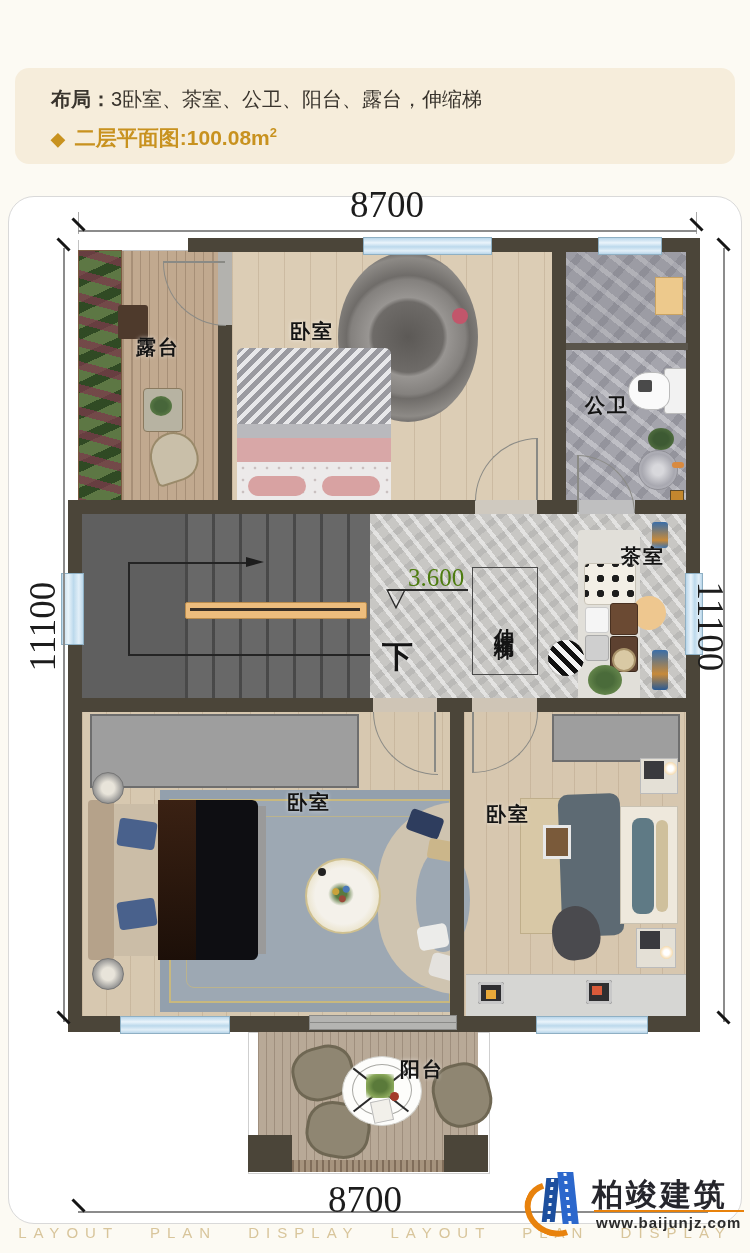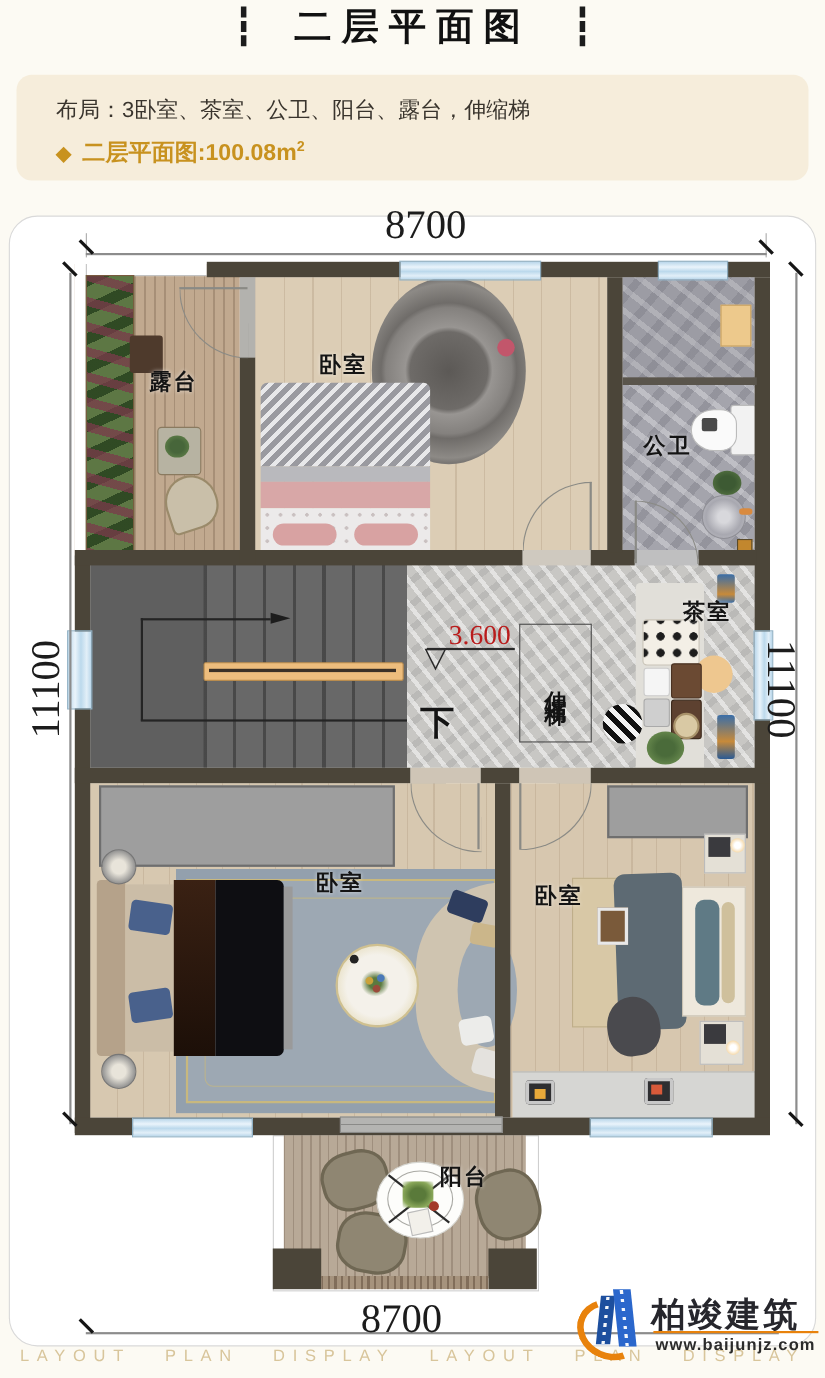--- a/index.html
+++ b/index.html
@@ -22,29 +22,24 @@
   .ext{position:absolute;background:#aaa;z-index:47;}
   .furn{position:absolute;z-index:12;}
   .vtext{writing-mode:vertical-rl;letter-spacing:6px;}
   .walk{position:absolute;background:#242424;z-index:16;}
 </style>
 </head>
 <body>
 
 <div id="stage">
 
-  <div class="abs" style="left:0;top:12;width:750px;height:48px;display:flex;align-items:center;justify-content:center;gap:44px;">
-    <span style="height:36px;border-left:5px dashed #1c1c1c;"></span>
-    <span class="abs" style="position:static;font-size:34px;font-weight:800;color:#111;letter-spacing:9px;">二层平面图</span>
-    <span style="height:36px;border-left:5px dashed #1c1c1c;"></span>
-  </div>
 
   <div class="abs" style="left:15px;top:68px;width:720px;height:96px;background:#f6eddb;border-radius:14px;">
     <div class="abs" style="left:36px;top:18px;font-size:20px;color:#39342d;">
-      <span style="font-weight:400;margin-top:42px;">布局：</span><span>3卧室、茶室、公卫、阳台、露台，伸缩梯</span>
+      <span style="font-weight:700;margin-top:42px;">布局：</span><span>3卧室、茶室、公卫、阳台、露台，伸缩梯</span>
     </div>
     <div class="abs" style="left:36px;top:56px;font-size:21px;font-weight:800;color:#c8921f;">
       <span style="font-size:18px;margin-right:10px;">◆</span><span>二层平面图:100.08m</span><sup style="font-size:13px;">2</sup>
     </div>
   </div>
 
   <div class="abs" style="left:8px;top:196px;width:732px;height:1026px;background:#fff;border:1px solid #d9d9d9;border-radius:26px;"></div>
 
   <div class="dimtxt" style="left:287px;top:183px;width:200px;text-align:center;">8700</div>
   <div class="dimline" style="left:78px;top:230px;width:619px;height:1.5px;"></div>
@@ -174,21 +169,21 @@
 
   <div class="furn" style="left:185px;top:602px;width:180px;height:15px;background:#edbd7d;border:1px solid #b98c4e;border-radius:2px;z-index:15;"></div>
   <div class="furn" style="left:190px;top:608px;width:170px;height:3px;background:#3a3026;z-index:16;"></div>
   <div class="walk" style="left:128px;top:562px;width:118px;height:1.5px;"></div>
   <div class="walk" style="left:128px;top:562px;width:1.5px;height:93px;"></div>
   <div class="walk" style="left:128px;top:654px;width:242px;height:1.5px;"></div>
   <div class="abs" style="left:246px;top:557px;width:0;height:0;border-left:18px solid #1d1d1d;border-top:5.5px solid transparent;border-bottom:5.5px solid transparent;z-index:16;"></div>
 
   <div class="furn" style="left:388px;top:589px;width:80px;height:1.5px;background:#2a2a2a;z-index:35;"></div>
   <div class="abs" style="left:386px;top:584px;font-size:26px;color:#2a2a2a;z-index:35;line-height:1;">▽</div>
-  <div class="abs" style="left:408px;top:564px;font-family:'Liberation Serif',serif;font-size:25px;color:#b91c1c;z-index:35;">3.600</div>
+  <div class="abs" style="left:408px;top:564px;font-family:'Liberation Serif',serif;font-size:25px;color:#4d7c0f;z-index:35;">3.600</div>
   <div class="lbl" style="left:382px;top:636px;font-size:31px;">下</div>
 
   <div class="abs" style="left:472px;top:567px;width:64px;height:106px;border:1.5px solid #4a4a4a;z-index:34;display:flex;align-items:center;justify-content:center;">
     <span class="vtext" style="font-size:20px;font-weight:800;color:#141414;">伸缩梯</span>
   </div>
 
   <div class="furn" style="left:548px;top:640px;width:36px;height:36px;border-radius:50%;
               background:repeating-linear-gradient(45deg,#101010 0 5px,#f3f3f3 5px 10px);z-index:13;"></div>
 
   <div class="furn" style="left:578px;top:530px;width:62px;height:172px;background:#e1dfd9;border-radius:4px;"></div>

